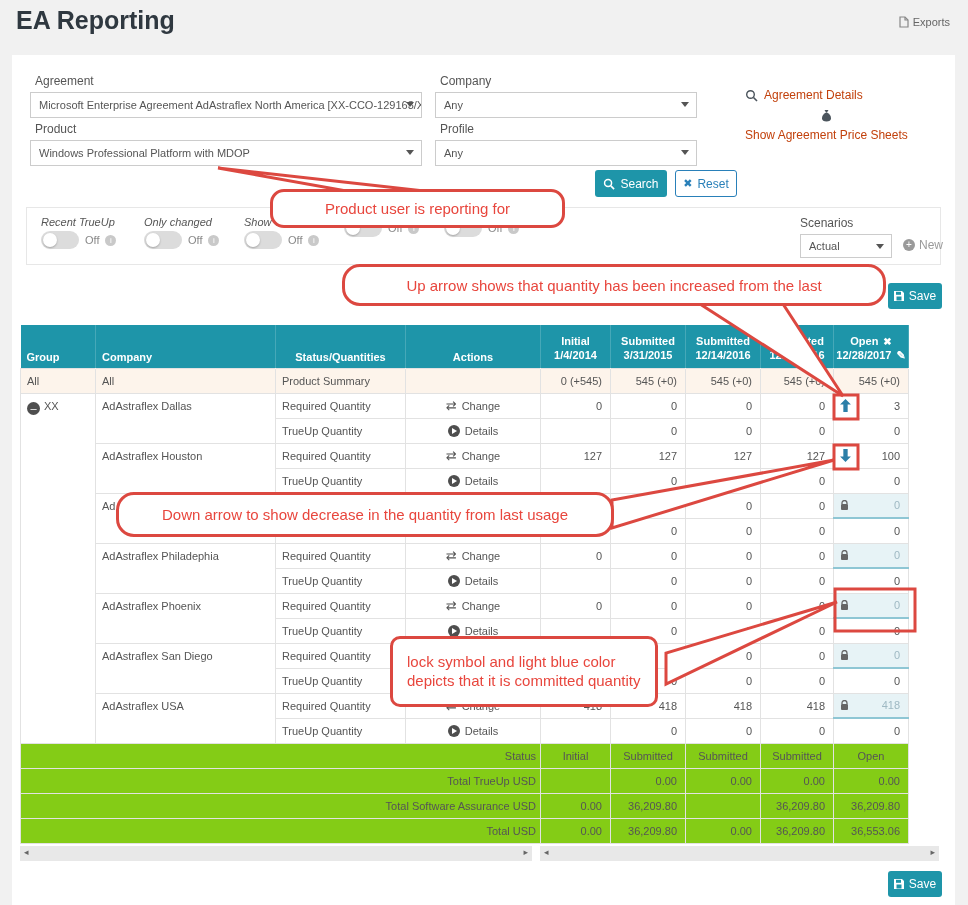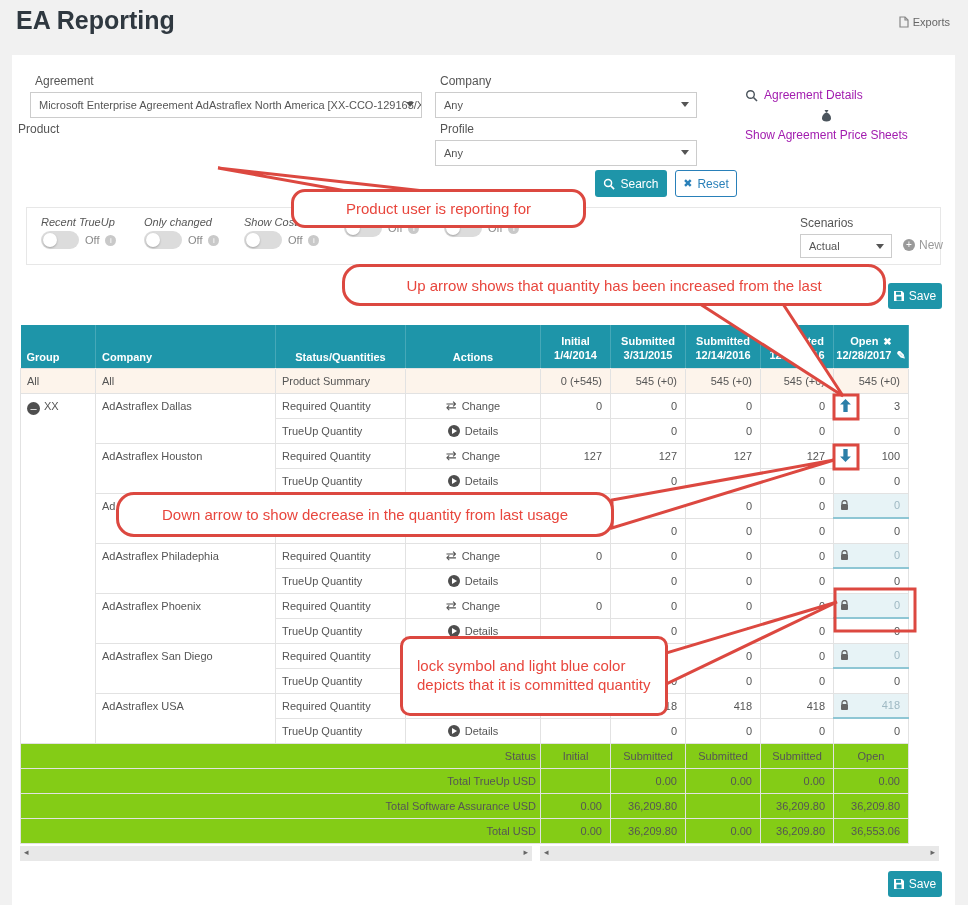--- a/index.html
+++ b/index.html
@@ -9,21 +9,21 @@
   .page-title { position:absolute; left:16px; top:6px; font-size:25px; font-weight:700; color:#2f3840; }
   .exports { position:absolute; right:18px; top:16px; font-size:11px; color:#666; display:flex; align-items:center; gap:4px; cursor:pointer; }
 
   .panel { position:absolute; left:12px; top:55px; width:943px; height:850px; background:#fff; }
 
   .field-label { position:absolute; font-size:12px; color:#555; }
   .select { position:absolute; height:26px; border:1px solid #ccc; background:#fff; font-size:11px; color:#555;
             display:flex; align-items:center; padding:0 22px 0 8px; white-space:nowrap; overflow:hidden; cursor:pointer; }
   .select .caret { position:absolute; right:7px; top:9px; width:0; height:0; border-left:4px solid transparent; border-right:4px solid transparent; border-top:5px solid #555; }
 
-  .side-link { position:absolute; font-size:12px; color:#a21caf; display:flex; align-items:center; gap:6px; cursor:pointer; }
+  .side-link { position:absolute; font-size:12px; color:#c2410c; display:flex; align-items:center; gap:6px; cursor:pointer; }
 
   .btn { position:absolute; display:flex; align-items:center; justify-content:center; gap:5px; font-size:12px; border-radius:3px; cursor:pointer; }
   .btn-search { left:583px; top:115px; width:72px; height:27px; background:#1E95A9; color:#fff; }
   .btn-reset  { left:663px; top:115px; width:62px; height:27px; background:#fff; color:#2980b9; border:1px solid #2980b9; }
   .btn-save-top { left:876px; top:228px; width:54px; height:26px; background:#1E95A9; color:#fff; }
   .btn-save-bottom { left:876px; top:816px; width:54px; height:26px; background:#1E95A9; color:#fff; }
 
   .toggles-box { position:absolute; left:14px; top:152px; width:915px; height:58px; border:1px solid #e7e7e7; background:#fff; }
   .toggle-group { position:absolute; top:8px; }
   .toggle-label { font-size:11px; color:#555; margin-bottom:3px; white-space:nowrap;font-style:italic; }
@@ -63,24 +63,24 @@
 
   .scrollbar { position:absolute; height:15px; background:#e8e8e8; top:791px; }
   .sb-left { left:8px; width:512px; }
   .sb-right { left:528px; width:399px; }
   .sb-arrow { position:absolute; top:1px; font-size:9px; color:#666; }
 
   
   #ann-svg { position:absolute; left:0; top:0; width:968px; height:905px; z-index:40; pointer-events:none; }
   .callout { position:absolute; z-index:50; background:#fff; border:3px solid #DC4840; color:#E8463D; font-size:15px;
              display:flex; align-items:center; justify-content:center; text-align:center; pointer-events:none; }
-  .co1 { left:291px; top:189px; width:295px; height:39px; border-radius:14px; }
+  .co1 { left:270px; top:189px; width:295px; height:39px; border-radius:14px; }
   .co2 { left:342px; top:264px; width:544px; height:42px; border-radius:18px; }
   .co3 { left:116px; top:492px; width:498px; height:45px; border-radius:18px;align-items:center; }
-  .co4 { left:400px; top:636px; width:268px; height:80px; border-radius:10px; justify-content:flex-start; text-align:left; padding:6px 14px; line-height:1.25; }
+  .co4 { left:390px; top:636px; width:268px; height:71px; border-radius:10px; justify-content:flex-start; text-align:left; padding:6px 14px; line-height:1.25; }
 
   .icon-svg { display:inline-block; vertical-align:middle; }
 </style>
 </head>
 <body>
 
 <div class="page-title">EA Reporting</div>
 <div class="exports">
   <svg class="icon-svg" width="10" height="12" viewBox="0 0 10 12">
       <path d="M1 1 h5 l3 3 v7 h-8 z" fill="none" stroke="#888" stroke-width="1.2"></path>
@@ -94,21 +94,25 @@
   <div class="field-label" style="left:23px; top:19px;">Agreement</div>
   <div class="select" style="left:18px; top:37px; width:392px;">
     <span>Microsoft Enterprise Agreement AdAstraflex North America [XX-CCO-129163/XX099898/...</span>
       <span class="caret"></span>
   </div>
   <div class="field-label" style="left:428px; top:19px;">Company</div>
   <div class="select" style="left:423px; top:37px; width:262px;">
     <span>Any</span>
       <span class="caret"></span>
   </div>
-  <div class="field-label" style="left:6px; top:67px;">Product</div>
+  <div class="field-label" style="left:23px; top:67px;">Product</div>
+  <div class="select" style="left:18px; top:85px; width:392px;">
+    <span>Windows Professional Platform with MDOP</span>
+      <span class="caret"></span>
+  </div>
   <div class="field-label" style="left:428px; top:67px;">Profile</div>
   <div class="select" style="left:423px; top:85px; width:262px;">
     <span>Any</span>
       <span class="caret"></span>
   </div>
 
   <div class="side-link" style="left:733px; top:33px;">
     <svg class="icon-svg" width="13" height="13" viewBox="0 0 13 13">
         <circle cx="5.5" cy="5.5" r="3.8" fill="none" stroke="#4b545c" stroke-width="1.4"></circle>
         <line x1="8.5" y1="8.5" x2="12" y2="12" stroke="#4b545c" stroke-width="1.6"></line>

